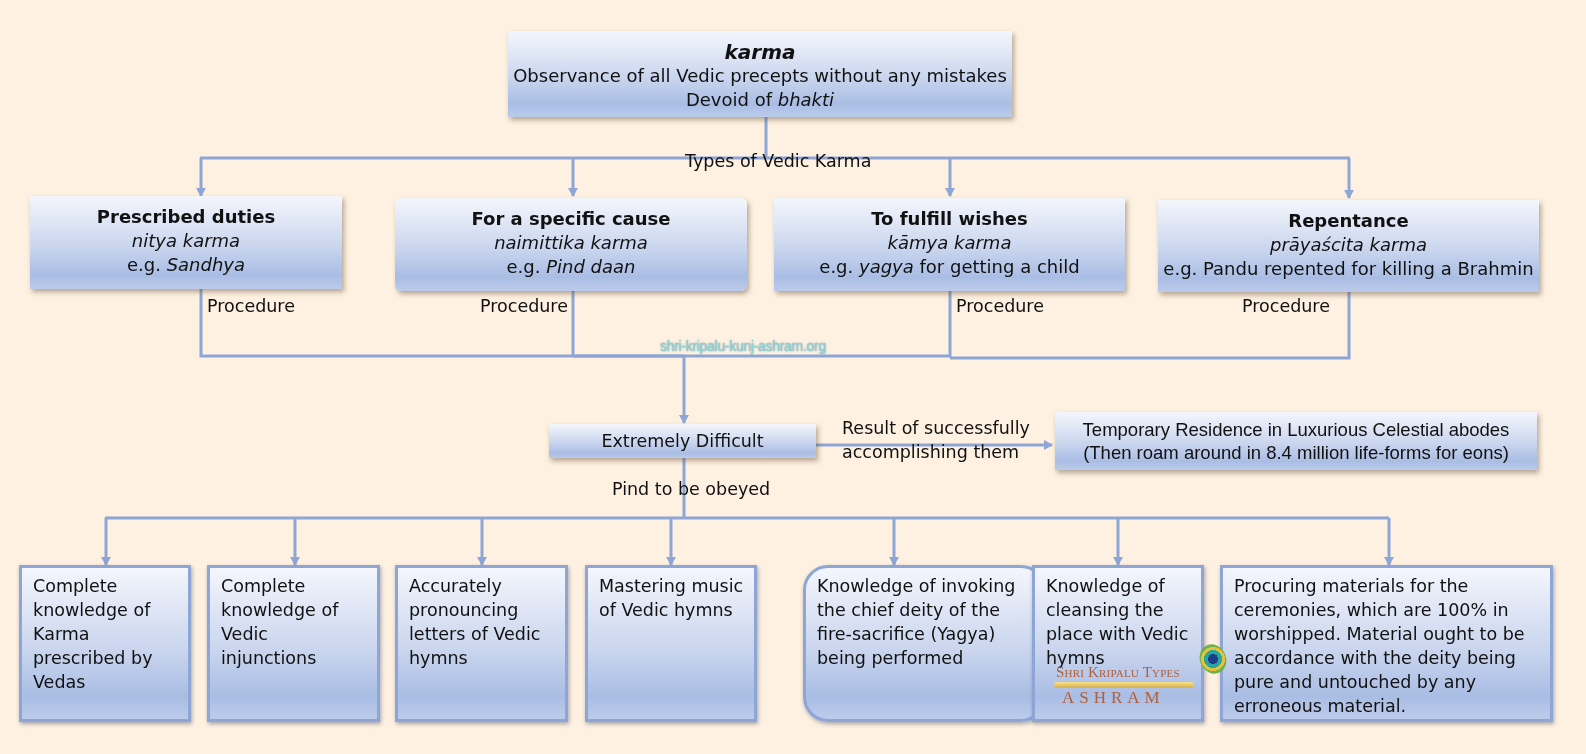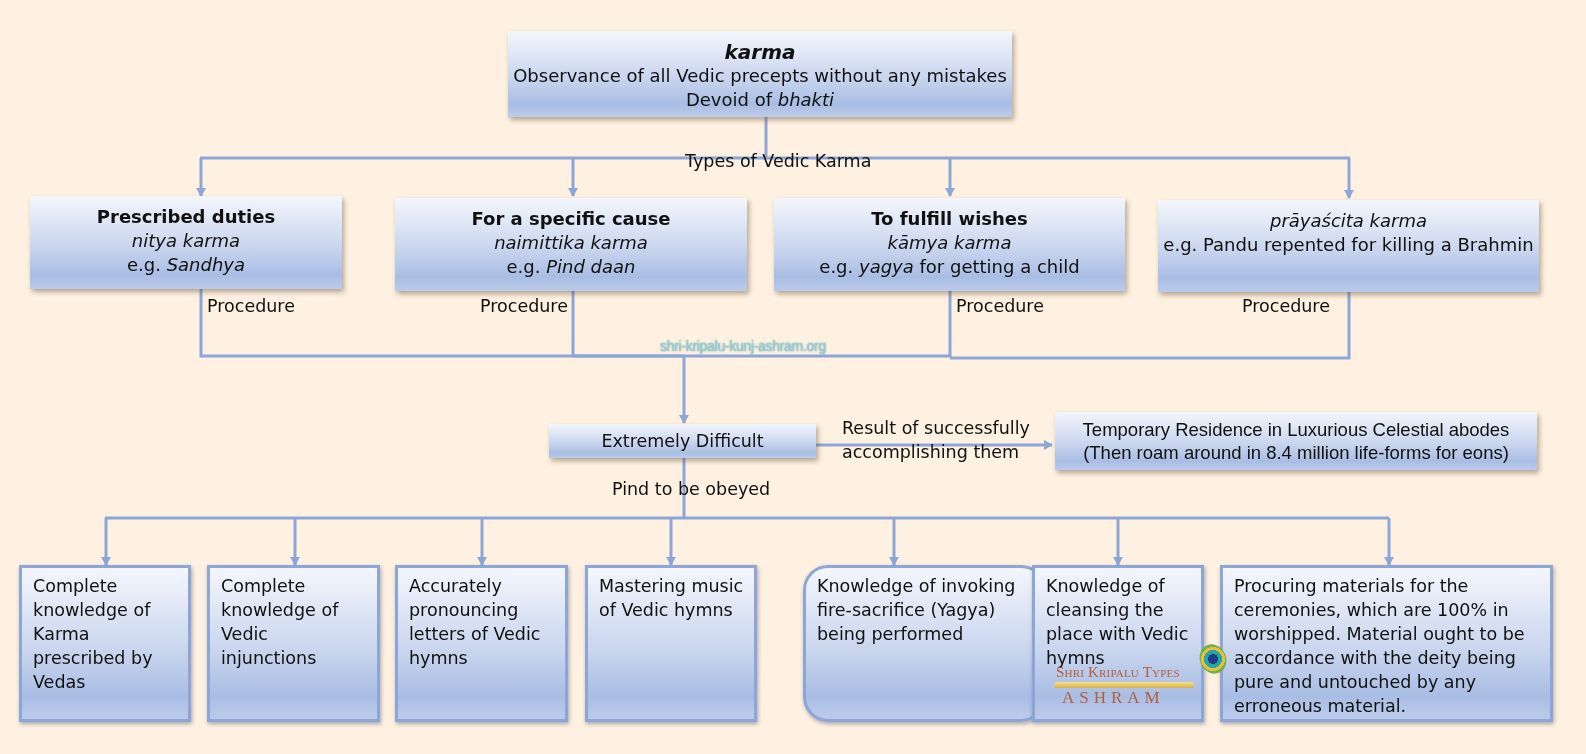--- a/index.html
+++ b/index.html
@@ -91,31 +91,32 @@
   <span class="line t18"><span>Devoid of </span><span class="ital">bhakti</span></span>
 </div>
 
 <div class="lbl" style="left:685px;top:129px;margin-top:21px;">Types of Vedic Karma</div>
 
 <div class="box" style="left:30px;top:196px;width:312px;height:93px;padding-top:9px;">
   <span class="line t18 bold">Prescribed duties</span>
   <span class="line t18 ital">nitya karma</span>
   <span class="line t18"><span>e.g. </span><span class="ital">Sandhya</span><span></span></span>
 </div>
-<div class="box" style="left:395px;top:198px;width:352px;height:93px;padding-top:9px;">
+<div class="box" style="left:395px;top:198px;width:352px;height:93px;padding-top:9px;border-radius:6px;">
   <span class="line t18 bold">For a specific cause</span>
   <span class="line t18 ital">naimittika karma</span>
   <span class="line t18"><span>e.g. </span><span class="ital">Pind daan</span><span></span></span>
 </div>
 <div class="box" style="left:774px;top:198px;width:351px;height:93px;padding-top:9px;">
   <span class="line t18 bold">To fulfill wishes</span>
   <span class="line t18 ital">kāmya karma</span>
   <span class="line t18"><span>e.g. </span><span class="ital">yagya</span><span> for getting a child</span></span>
 </div>
 <div class="box" style="left:1158px;top:200px;width:381px;height:92px;padding-top:9px;">
+  <span class="line t18 bold">Repentance</span>
   <span class="line t18 ital">prāyaścita karma</span>
   <span class="line t18"><span>e.g. Pandu repented for killing a Brahmin</span><span class="ital"></span><span></span></span>
 </div>
 
 <div class="lbl" style="left:207px;top:295px;">Procedure</div>
 <div class="lbl" style="left:480px;top:295px;">Procedure</div>
 <div class="lbl" style="left:956px;top:295px;">Procedure</div>
 <div class="lbl" style="left:1242px;top:295px;">Procedure</div>
 
 <div class="watermark">shri-kripalu-kunj-ashram.org</div>
@@ -152,20 +153,21 @@
   <span class="line">pronouncing</span>
   <span class="line">letters of Vedic</span>
   <span class="line">hymns</span>
 </div>
 <div class="box rule" style="left:585px;top:565px;width:172px;height:157px;">
   <span class="line">Mastering music</span>
   <span class="line">of Vedic hymns</span>
 </div>
 <div class="box rule" style="left:803px;top:565px;width:243px;height:157px;border-radius:25px;">
   <span class="line">Knowledge of invoking</span>
+  <span class="line">the chief deity of the</span>
   <span class="line">fire-sacrifice (Yagya)</span>
   <span class="line">being performed</span>
 </div>
 <div class="box rule" style="left:1032px;top:565px;width:172px;height:157px;">
   <span class="line">Knowledge of</span>
   <span class="line">cleansing the</span>
   <span class="line">place with Vedic</span>
   <span class="line">hymns</span>
 </div>
 <div class="box rule" style="left:1220px;top:565px;width:333px;height:157px;">

